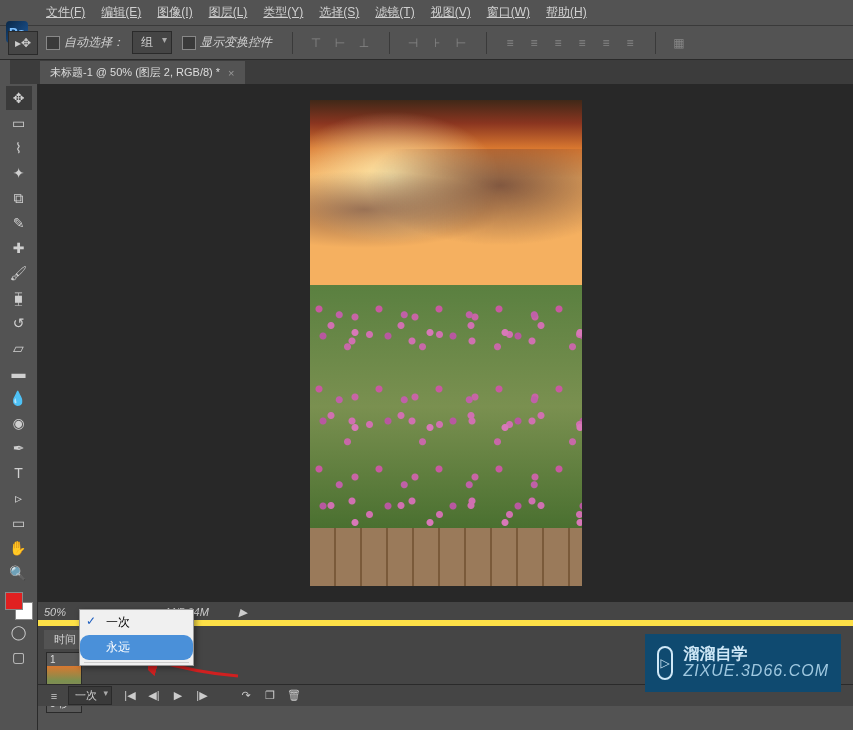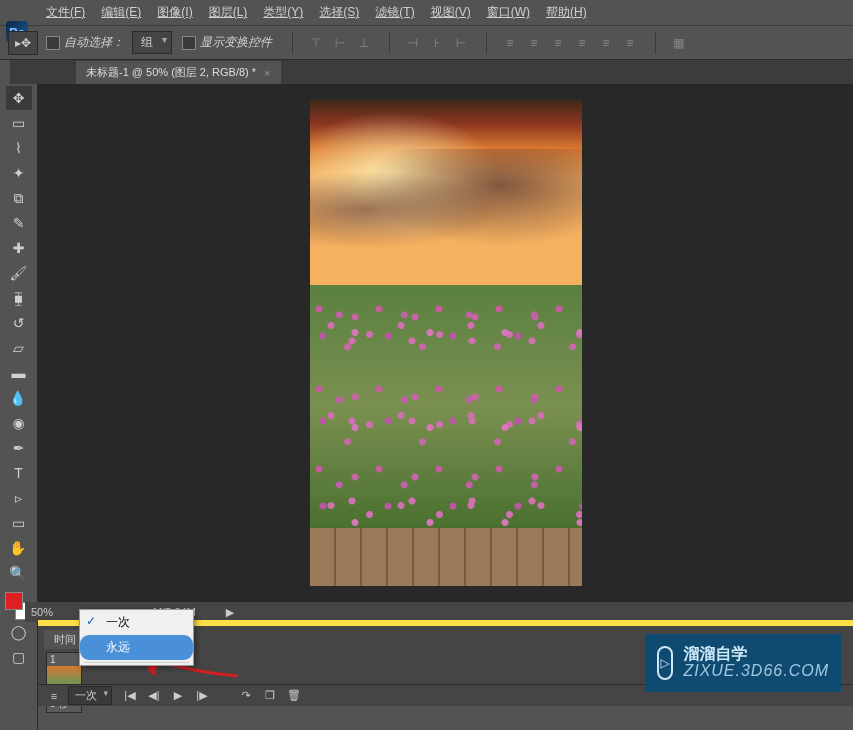--- a/index.html
+++ b/index.html
@@ -95,21 +95,20 @@
       align-items: flex-end;
       padding-left: 40px;
     }
     .doc-tab {
       background: #535353;
       padding: 4px 10px;
       font-size: 11px;
       color: #ddd;
       display: flex;
       align-items: center;
-      margin-left: 36px;
     }
     .tab-close { margin-left: 8px; color: #999; }
     .workspace {
       position: absolute;
       left: 38px;
       top: 84px;
       right: 0;
       bottom: 128px;
       background: #282828;
       display: flex;
@@ -166,30 +165,31 @@
       font-size: 14px;
       cursor: pointer;
       margin-bottom: 1px;
     }
     .tool.sel { background: #3a3a3a; }
     .swatches { margin-top: 6px; position: relative; width: 28px; height: 28px; }
     .fg { position:absolute; top:0; left:0; width:18px; height:18px; background:#e02020; border:1px solid #888; }
     .bg { position:absolute; bottom:0; right:0; width:18px; height:18px; background:#fff; border:1px solid #888; }
     .status-bar {
       position: absolute;
-      left: 25px;
+      left: 38px;
       bottom: 108px;
       right: 0;
       height: 20px;
       background: #454545;
       display: flex;
       align-items: center;
       padding: 0 6px;
       font-size: 11px;
       color: #ccc;
+      font-style: italic;
     }
     .status-bar .zoom { margin-right: 30px; }
     .status-bar .info { margin-left: 70px; }
     .status-bar .play { margin-left: 30px; }
     .timeline {
       position: absolute;
       left: 38px;
       bottom: 24px;
       right: 0;
       top: 620px;

